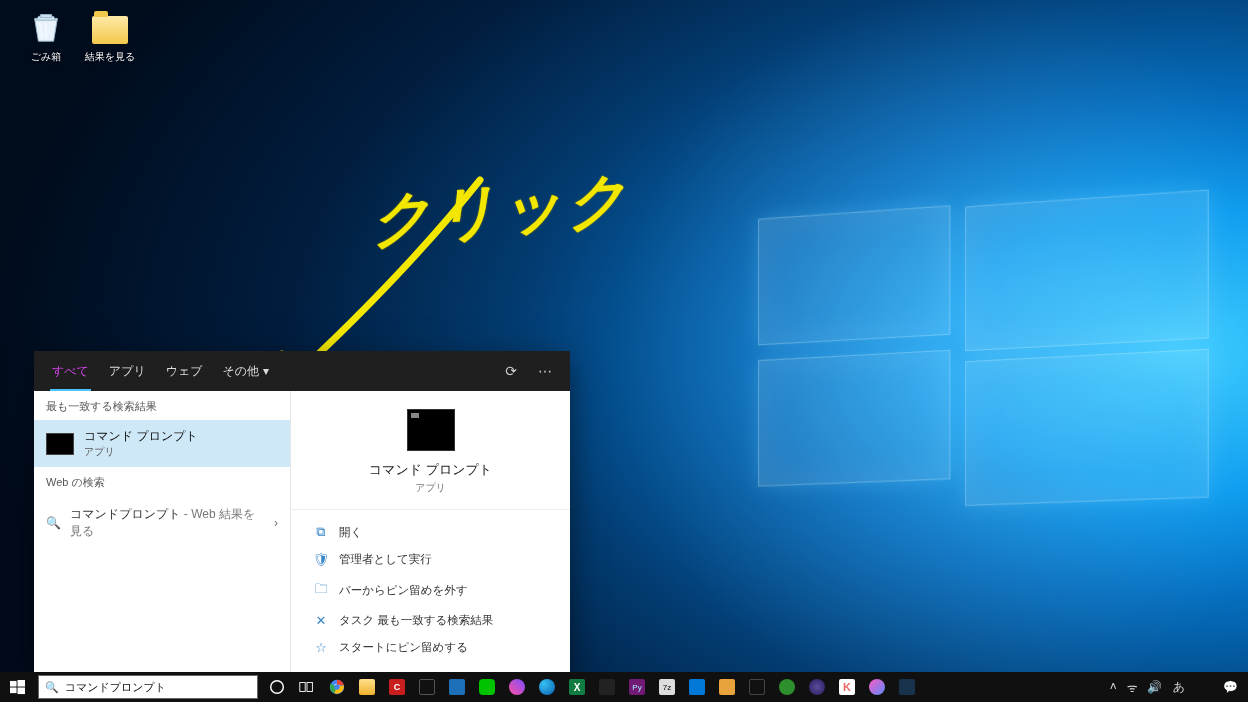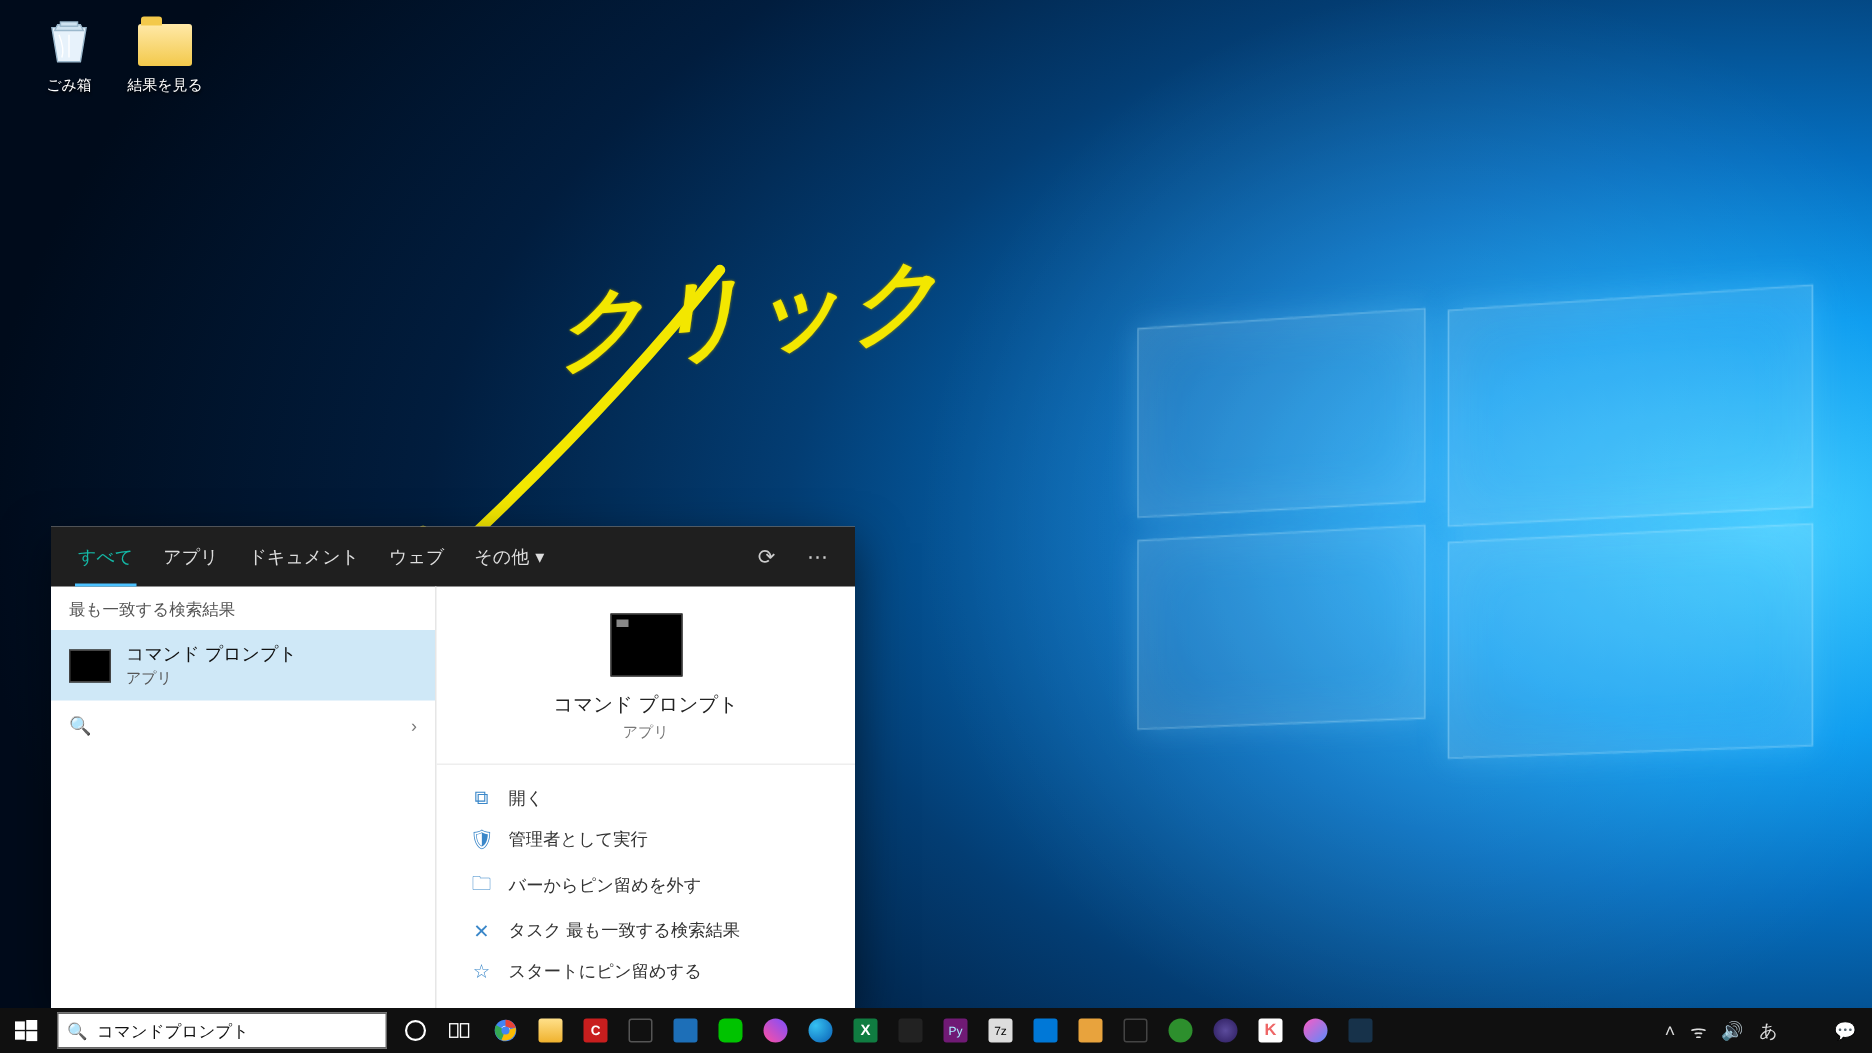--- a/index.html
+++ b/index.html
@@ -35,21 +35,21 @@
   .annot-text { position:absolute; left:370px; top:170px; font-size:60px; font-style:italic; font-weight:600; color:#f3e700; text-shadow:0 0 2px #9b8f00; transform: rotate(-5deg); letter-spacing: 4px; pointer-events:none; }
 
   
   .search-panel {
     position: absolute; left: 34px; bottom: 30px; width: 536px; height: 321px;
     background: #fff; color: #222; box-shadow: 0 10px 30px rgba(0,0,0,.5);
     display: flex; flex-direction: column;
   }
   .sp-tabs { height: 40px; background: #1f1f1f; color: #ddd; display: flex; align-items: center; padding: 0 8px; font-size: 12px; }
   .sp-tabs .tab { padding: 0 10px; height: 100%; display: flex; align-items: center; cursor: default; position: relative; }
-  .sp-tabs .tab.active { color: #14b8a6; }
+  .sp-tabs .tab.active { color: #d946ef; }
   .sp-tabs .tab.active:after { content:""; position:absolute; left:8px; right:8px; bottom:0; height:2px; background:#4cc2ff; }
   .sp-tabs .spacer { flex: 1; }
   .sp-tabs .tbtn { width: 34px; text-align: center; color: #ccc; font-size: 14px; }
 
   .sp-body { flex:1; display:flex; }
   .sp-left { width: 256px; display:flex; flex-direction:column; font-size:12px; }
   .sp-right { flex:1; border-left:1px solid #e6e6e6; padding: 18px 20px 8px; font-size:12px; }
 
   .sec-h { padding: 8px 12px 6px; color:#555; font-size:11px; }
   .best { display:flex; align-items:center; gap:10px; padding:8px 12px; background:#cfe8f7; }
@@ -121,45 +121,44 @@
 
 <div class="search-panel">
   <div class="sp-tabs">
     <div class="tab active">
         <span>すべて</span>
       </div>
     <div class="tab">
         <span>アプリ</span>
       </div>
     <div class="tab">
-        <span>ドキュメント</span>
-      </div>
-    <div class="tab">
         <span>ウェブ</span>
       </div>
     <div class="tab">
         <span>その他</span>
         <span style="margin-left:4px;">▾</span>
       </div>
     <div class="spacer"></div>
     <div class="tbtn">⟳</div>
     <div class="tbtn">⋯</div>
   </div>
   <div class="sp-body">
     <div class="sp-left">
       <div class="sec-h">最も一致する検索結果</div>
       <div class="best">
         <div class="thumb"></div>
         <div class="meta">
           <div class="t">コマンド プロンプト</div>
           <div class="s">アプリ</div>
         </div>
       </div>
+      <div class="sec-h">Web の検索</div>
       <div class="webrow">
         <div class="searchglyph">🔍</div>
+        <div><span>コマンドプロンプト</span><span style="color:#777"> - Web 結果を見る</span></div>
         <div class="chev">›</div>
       </div>
     </div>
     <div class="sp-right">
       <div class="rp-icon"></div>
       <div class="rp-title">コマンド プロンプト</div>
       <div class="rp-sub">アプリ</div>
       <div class="rp-sep"></div>
       <div class="act">
           <div class="ai">⧉</div>

